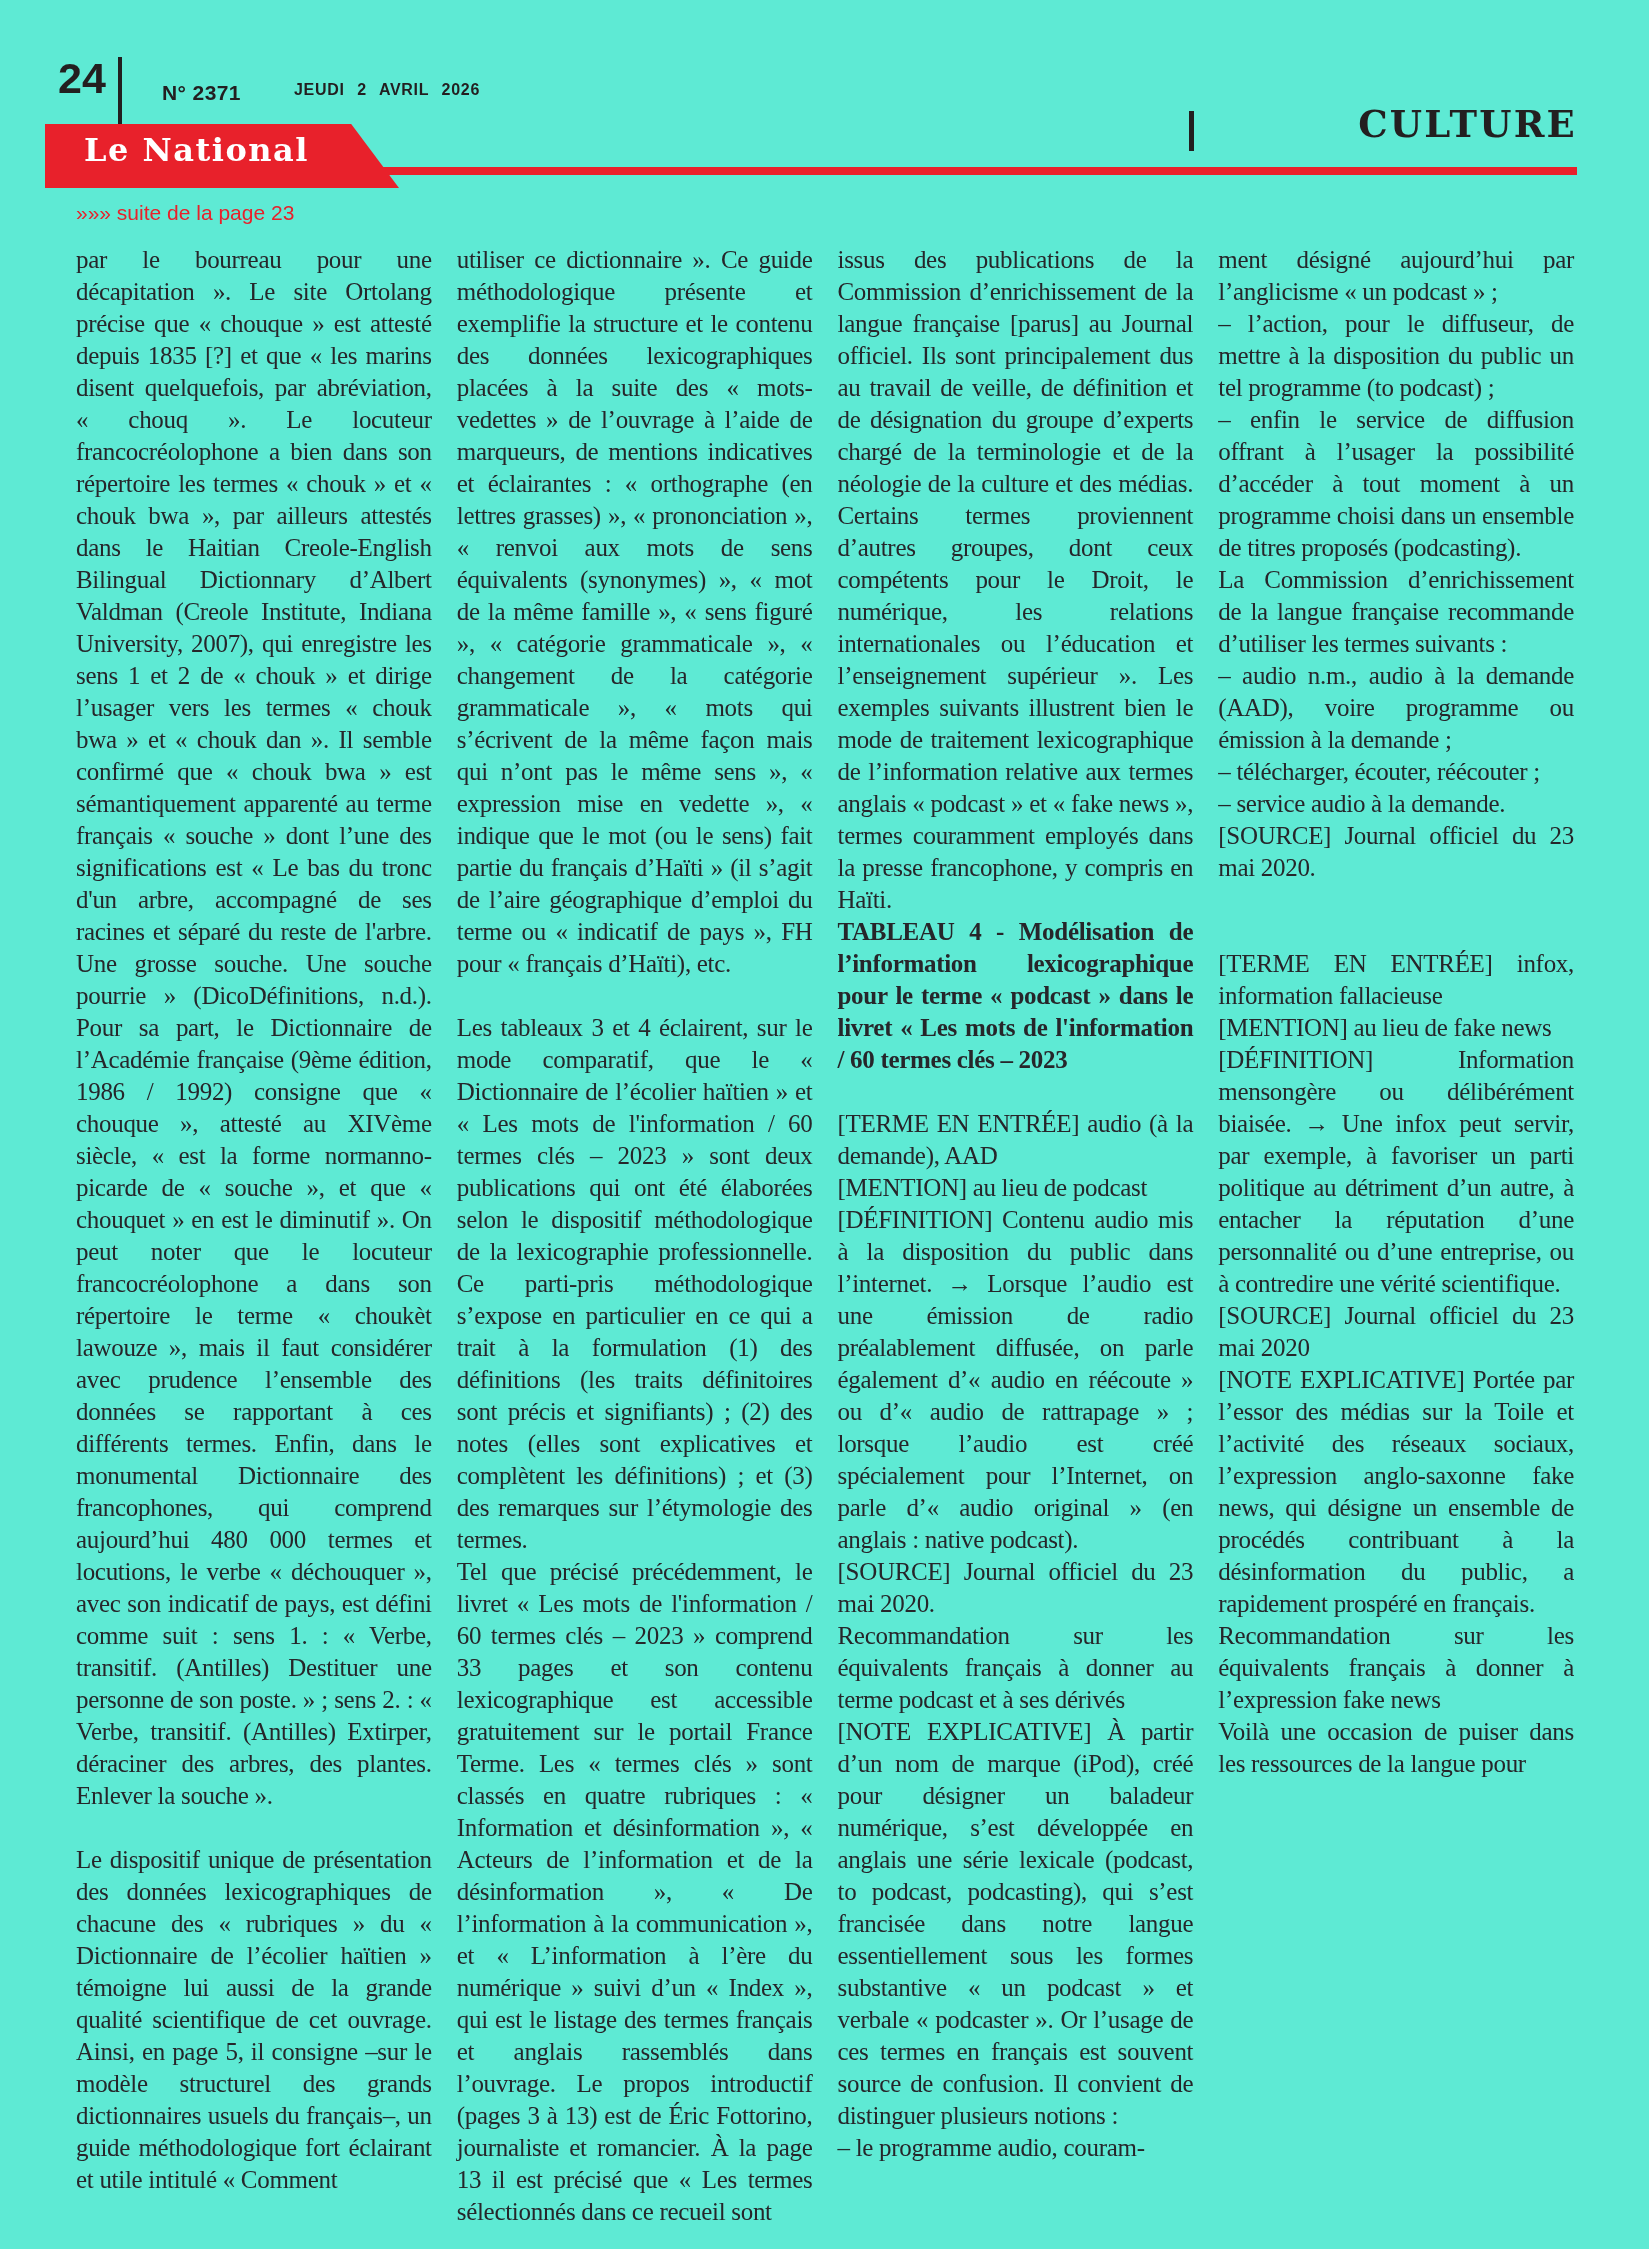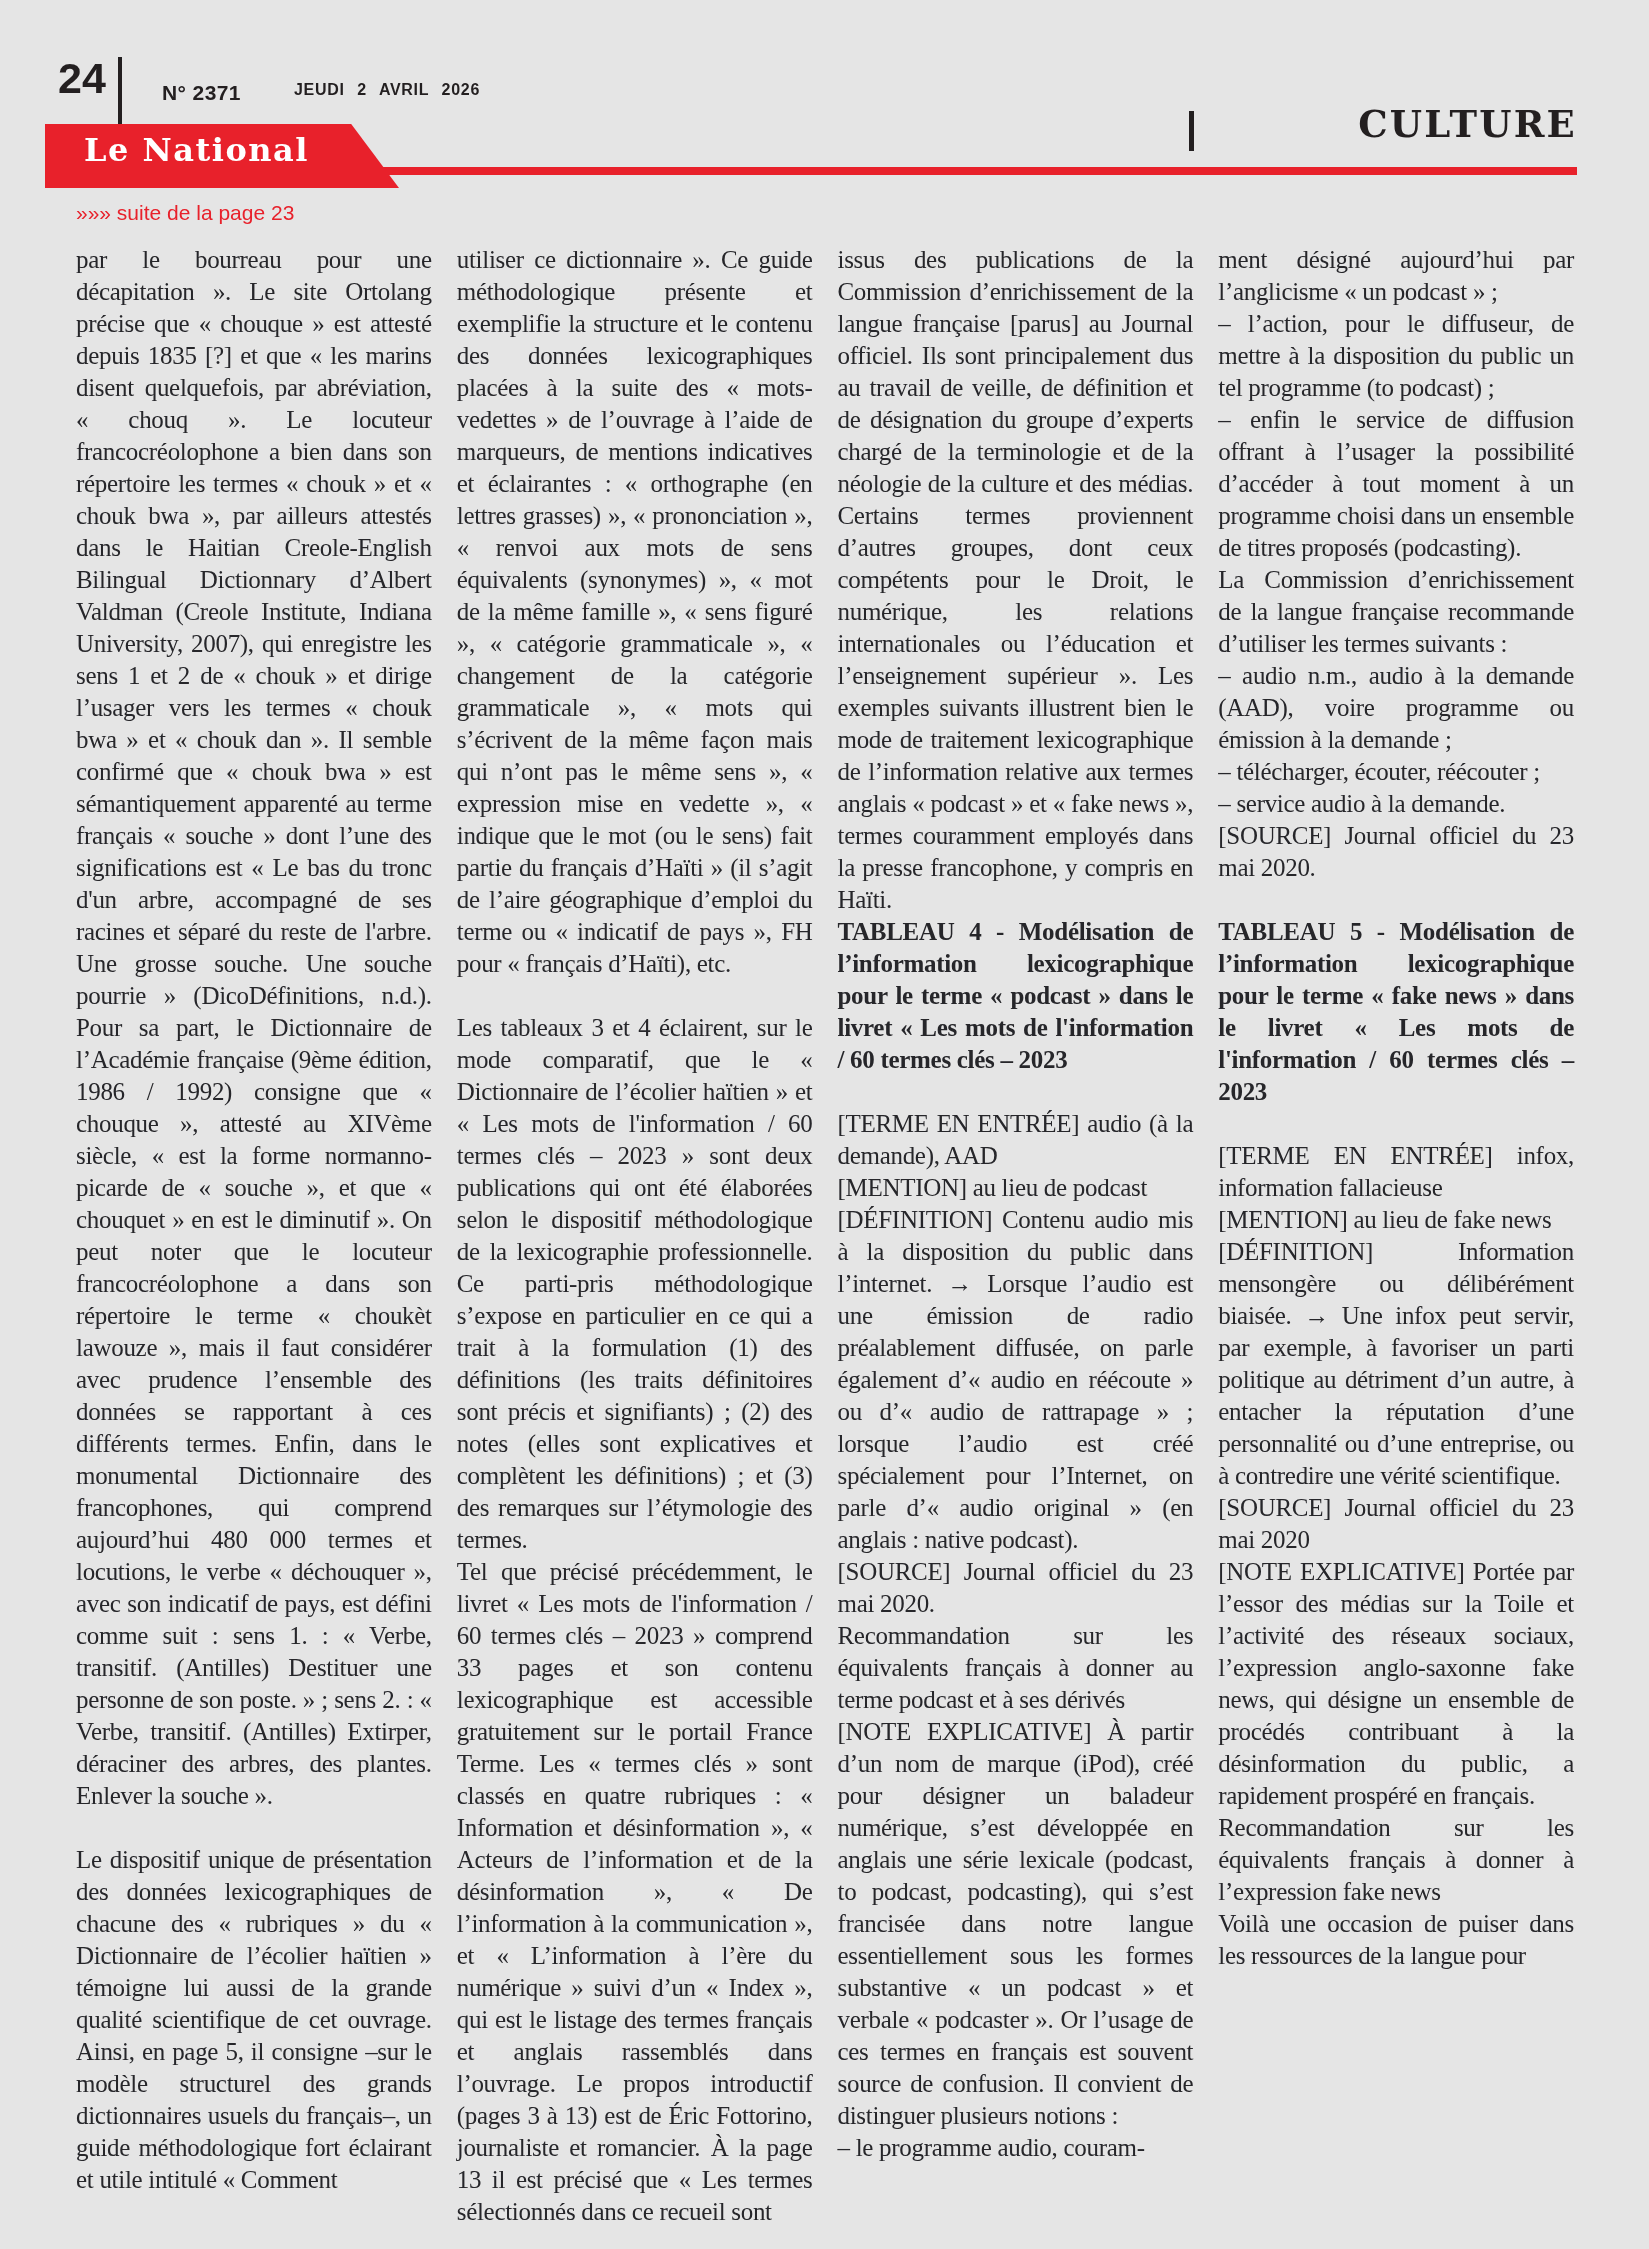--- a/index.html
+++ b/index.html
@@ -1,20 +1,20 @@
 <!DOCTYPE html>
 <html lang="fr" style="font-size:12px"><head>
 <meta charset="utf-8">
 <style>
   * { margin:0; padding:0; box-sizing:border-box; }
   html,body { background:#9a9a9a; }
   #sheet {
     position:relative;
     width:1650px; height:2250px;
-    background:#e5e5e5;
+    background:#5eead4;
     overflow:hidden;
     font-family:"Liberation Serif","DejaVu Serif",serif;
     color:#26262a;
   }
   
   .page-number {
     position:absolute; left:58px; top:57px;
     font-family:"Liberation Sans","DejaVu Sans",sans-serif;
     font-weight:bold; font-size:43px; line-height:1; color:#231f20;
   }
@@ -134,21 +134,20 @@
     <section class="col">
       <p>ment désigné aujourd’hui par l’anglicisme « un podcast » ;</p>
       <p>– l’action, pour le diffuseur, de mettre à la disposition du public un tel programme (to podcast) ;</p>
       <p>– enfin le service de diffusion offrant à l’usager la possibilité d’accéder à tout moment à un programme choisi dans un ensemble de titres proposés (podcasting).</p>
       <p>La Commission d’enrichissement de la langue française recommande d’utiliser les termes suivants :</p>
       <p>– audio n.m., audio à la demande (AAD), voire programme ou émission à la demande ;</p>
       <p>– télécharger, écouter, réécouter ;</p>
       <p>– service audio à la demande.</p>
       <p>[SOURCE] Journal officiel du 23 mai 2020.</p>
       <div class="gap"></div>
-      <p class="bold-block">TABLEAU 5 - Modélisation de l’information lexicographique pour le terme « fake news » dans le livret « Les mots de l'information / 60 termes clés – 2023</p>
       <div class="gap"></div>
       <p>[TERME EN ENTRÉE] infox, information fallacieuse</p>
       <p>[MENTION] au lieu de fake news</p>
       <p>[DÉFINITION] Information mensongère ou délibérément biaisée. → Une infox peut servir, par exemple, à favoriser un parti politique au détriment d’un autre, à entacher la réputation d’une personnalité ou d’une entreprise, ou à contredire une vérité scientifique.</p>
       <p>[SOURCE] Journal officiel du 23 mai 2020</p>
       <p>[NOTE EXPLICATIVE] Portée par l’essor des médias sur la Toile et l’activité des réseaux sociaux, l’expression anglo-saxonne fake news, qui désigne un ensemble de procédés contribuant à la désinformation du public, a rapidement prospéré en français.</p>
       <p>Recommandation sur les équivalents français à donner à l’expression fake news</p>
       <p>Voilà une occasion de puiser dans les ressources de la langue pour</p>
     </section>
 

